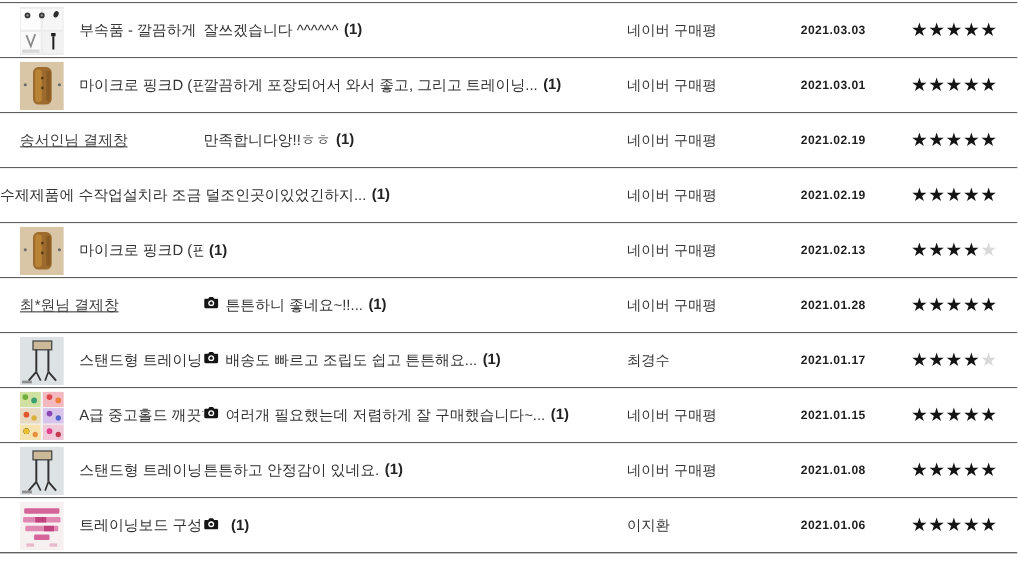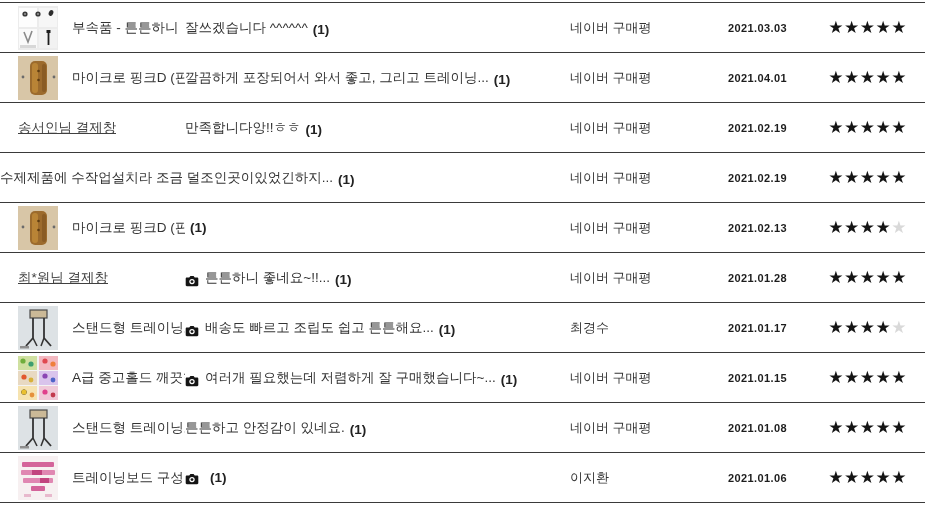--- a/index.html
+++ b/index.html
@@ -22,21 +22,21 @@
     width:40px; height:44px; flex:0 0 40px; margin-right:14px;
     display:flex; align-items:center; justify-content:center;
   }
   .thumb svg { display:block; width:40px; height:44px; }
   .title {
     font-size:13.5px; font-weight:500; color:#333;
     white-space:nowrap; overflow:hidden;
   }
   .row.gray-label .title { color:#404040; font-weight:400;text-decoration:underline; }
   .cell-review {
-    flex:1 1 auto; display:flex; align-items:flex-end; overflow:hidden;
+    flex:1 1 auto; display:flex; align-items:flex-start; overflow:hidden;
     padding-right:8px;
   }
   .cam { width:14px; height:12px; margin-right:6px; flex:0 0 14px; display:inline-flex; }
   .cam svg { width:14px; height:12px; display:block; }
   .rtext { font-size:13.5px; font-weight:500; color:#333; white-space:nowrap; overflow:hidden; }
   .rcount { font-size:13.5px; font-weight:700; color:#222; margin-left:5px; white-space:nowrap; }
   .cell-reviewer {
     flex:0 0 135px; width:135px; text-align:left;
     font-size:13px; color:#333; white-space:nowrap;
   }
@@ -68,21 +68,21 @@
             <circle cx="7" cy="8" r="1" fill="#9a9a9a"></circle>
             <circle cx="20" cy="8" r="2.6" fill="#3a3a3a"></circle>
             <circle cx="20" cy="8" r="1" fill="#9a9a9a"></circle>
             <ellipse cx="33" cy="7" rx="2.2" ry="3" fill="#2c2c2c" transform="rotate(25 33 7)"></ellipse>
             <path d="M6 26 L10 36 L14 25" stroke="#8a8a8a" stroke-width="1.6" fill="none"></path>
             <rect x="28.5" y="24" width="4" height="3" fill="#1e1e1e"></rect>
             <rect x="29.6" y="27" width="1.8" height="12" fill="#1e1e1e"></rect>
             <rect x="2" y="39" width="16" height="3" fill="#d8d8d8"></rect>
           </svg>
         </span>
-      <span class="title">부속품 - 튼튼하니</span>
+      <span class="title">부속품 - 깔끔하게</span>
     </div>
     <div class="cell-review">
 
       <span class="rtext">잘쓰겠습니다 ^^^^^^</span>
       <span class="rcount">(1)</span>
     </div>
     <div class="cell-reviewer">네이버 구매평</div>
     <div class="cell-date">2021.03.03</div>
     <div class="cell-stars"><span class="st on">★</span><span class="st on">★</span><span class="st on">★</span><span class="st on">★</span><span class="st on">★</span></div>
   </div>
@@ -102,21 +102,21 @@
           </svg>
         </span>
       <span class="title">마이크로 핑크D (핀치...</span>
     </div>
     <div class="cell-review">
 
       <span class="rtext">깔끔하게 포장되어서 와서 좋고, 그리고 트레이닝...</span>
       <span class="rcount">(1)</span>
     </div>
     <div class="cell-reviewer">네이버 구매평</div>
-    <div class="cell-date">2021.04.01</div>
+    <div class="cell-date">2021.03.01</div>
     <div class="cell-stars"><span class="st on">★</span><span class="st on">★</span><span class="st on">★</span><span class="st on">★</span><span class="st on">★</span></div>
   </div>
 
   <div class="row no-thumb gray-label no-cam">
     <div class="cell-left">
 
       <span class="title">송서인님 결제창</span>
     </div>
     <div class="cell-review">
 

